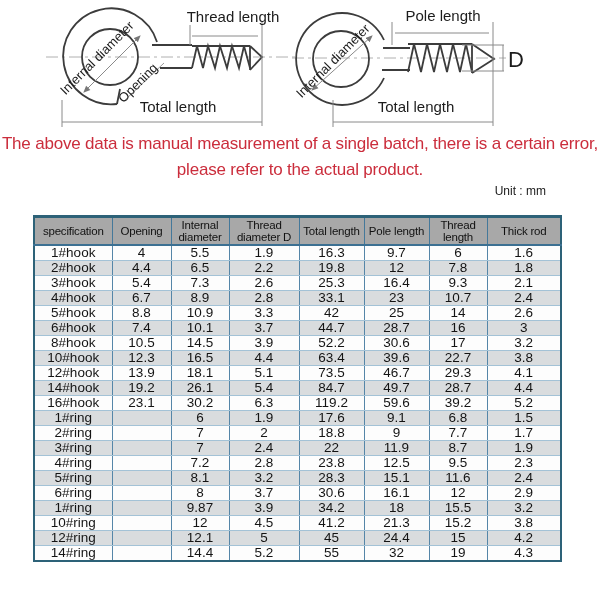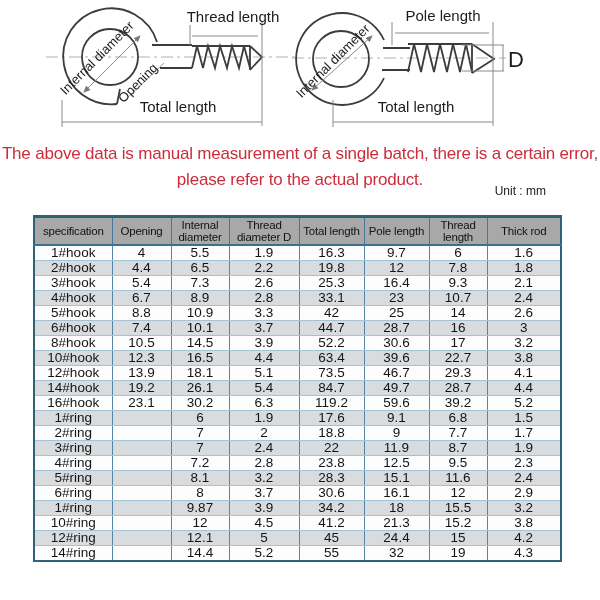--- a/index.html
+++ b/index.html
@@ -1,21 +1,21 @@
 <!DOCTYPE html>
 <html><head>
 <meta charset="utf-8">
 <style>
   html,body { margin:0; padding:0; background:#ffffff; }
   body { width:600px; height:600px; font-family:"Liberation Sans","DejaVu Sans",sans-serif; }
   .canvas { position:relative; width:600px; height:600px; overflow:hidden; background:#ffffff; }
 
   .diagram-svg { position:absolute; top:0; left:0; }
 
-  .notice { position:absolute; top:141px; left:0; width:600px; text-align:center;
+  .notice { position:absolute; top:131px; left:0; width:600px; text-align:center;
             color:#cb2d3c; font-size:17px; line-height:26px; letter-spacing:-0.2px; }
 
   .unit { position:absolute; top:184px; right:54px; font-size:12px; color:#1a1a1a; }
 
   table.spec { position:absolute; top:215px; left:33px; width:527px;
                border-collapse:collapse; table-layout:fixed;
                border:2px solid #2d6278; border-top-width:3px;
                font-size:13.5px; color:#141414; }
   table.spec th { background:#a8a8a8; font-weight:normal; font-size:11.5px; line-height:12px;
                   letter-spacing:-0.2px; padding:1px 0; height:21px;

